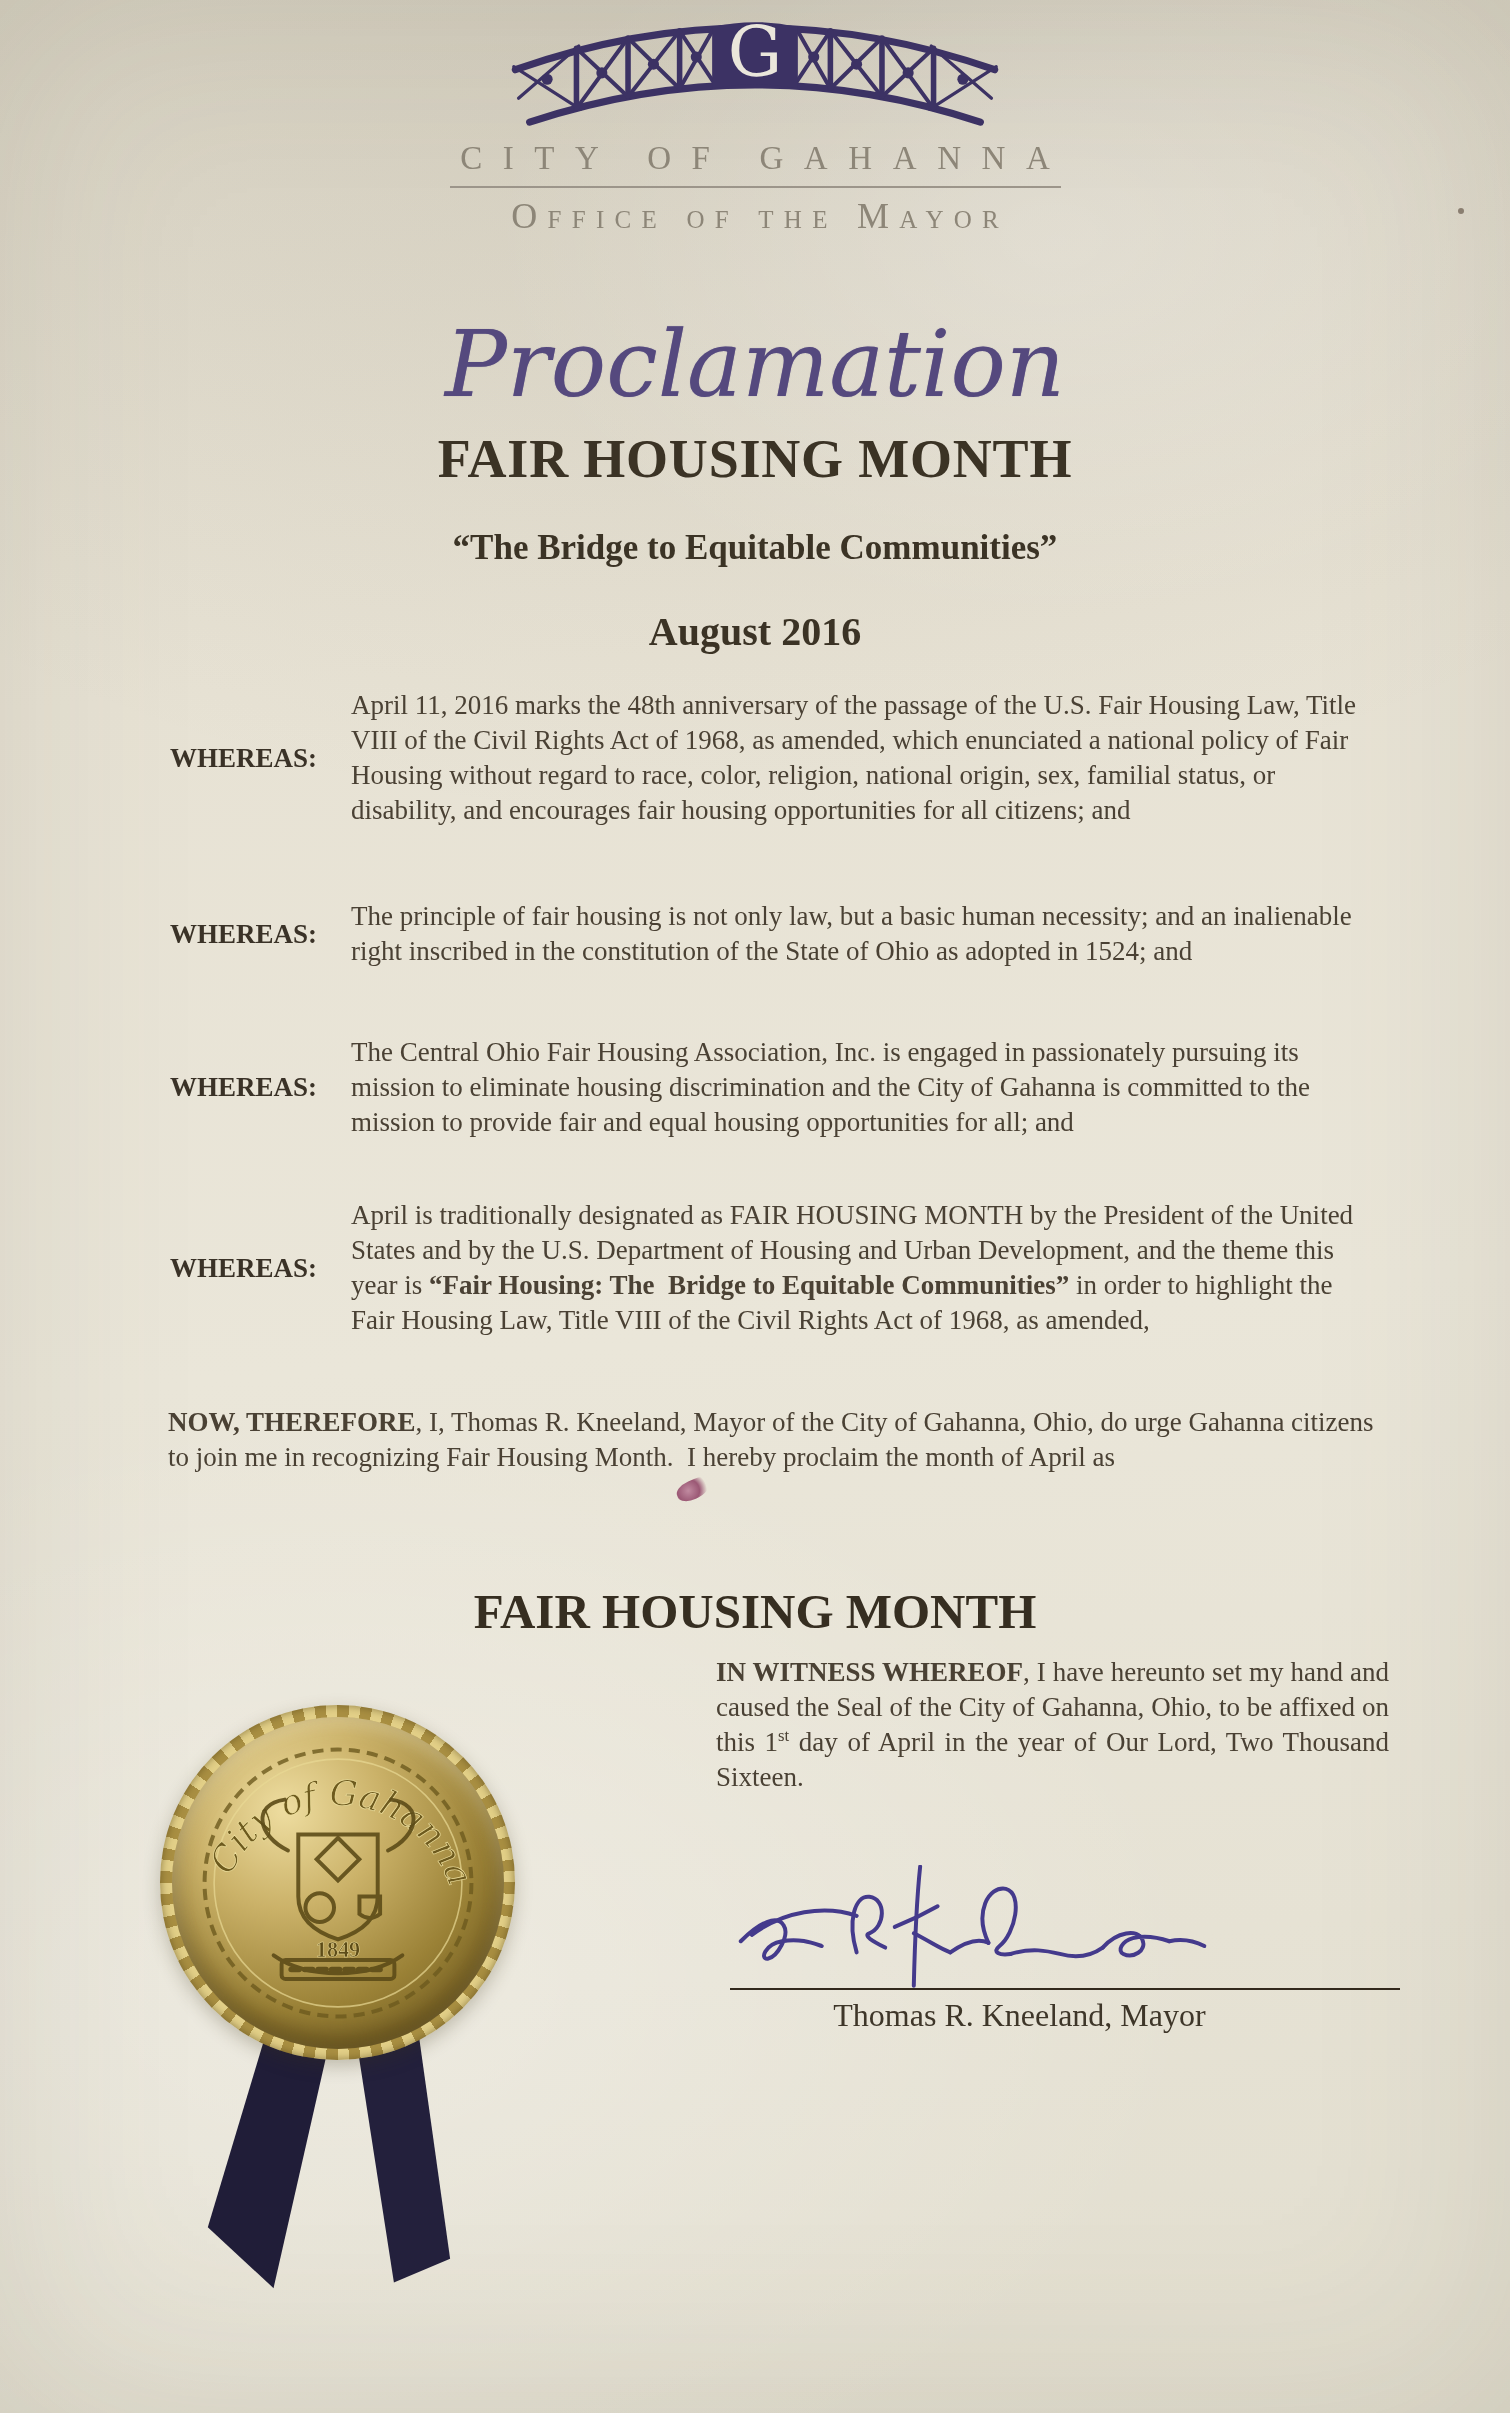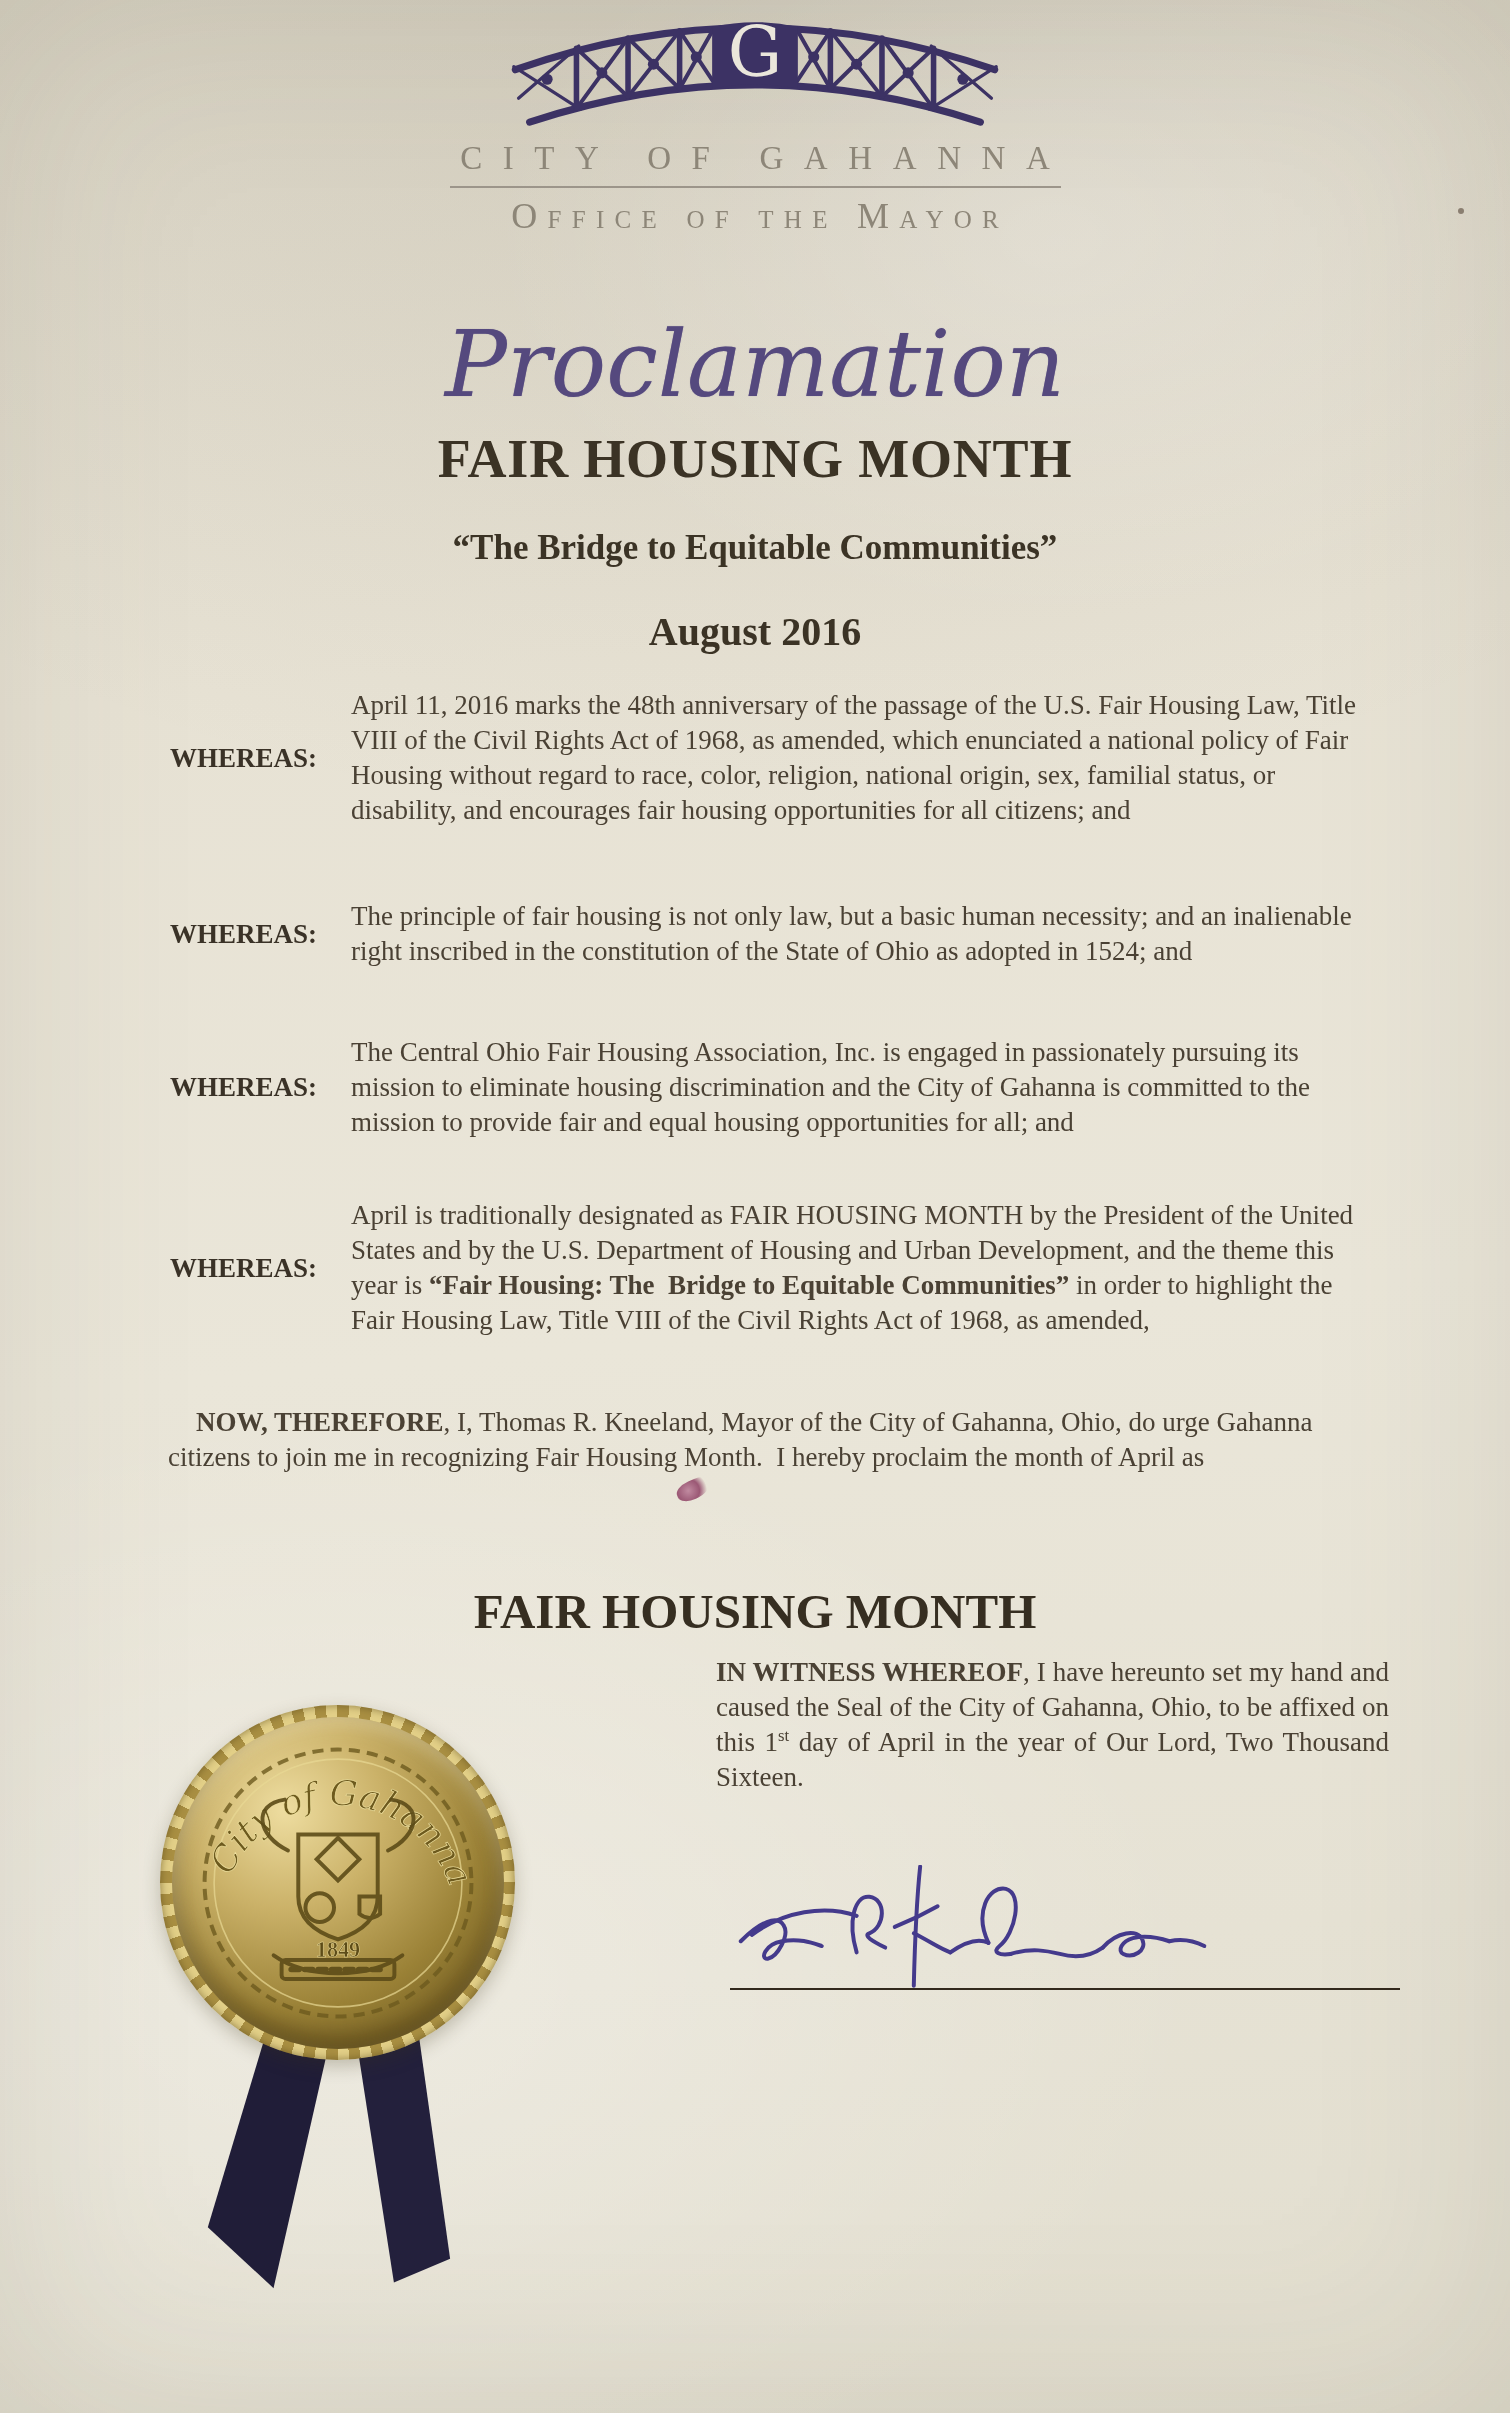--- a/index.html
+++ b/index.html
@@ -126,21 +126,21 @@
   </div>
   <div class="abs wblock para" style="top:1035px">
     <div class="wlabel">WHEREAS:</div>
     <div class="wtext"><span>The Central Ohio Fair Housing Association, Inc. is engaged in passionately pursuing its mission to eliminate housing discrimination and the City of Gahanna is committed to the mission to provide fair and equal housing opportunities for all; and</span></div>
   </div>
   <div class="abs wblock para" style="top:1198px">
     <div class="wlabel">WHEREAS:</div>
     <div class="wtext"><span>April is traditionally designated as FAIR HOUSING MONTH by the President of the United States and by the U.S. Department of Housing and Urban Development, and the theme this year is </span><span style="font-weight: bold;">“Fair Housing: The&nbsp; Bridge to Equitable Communities”</span><span> in order to highlight the Fair Housing Law, Title VIII of the Civil Rights Act of 1968, as amended,</span></div>
   </div>
 
-  <div class="abs now-para para" style="top:1405px"><span style="font-weight: bold; margin-left: 28px;">NOW, THEREFORE</span><span>, I, Thomas R. Kneeland, Mayor of the City of Gahanna, Ohio, do urge Gahanna citizens to join me in recognizing Fair Housing Month.&nbsp; I hereby proclaim the month of April as</span></div>
+  <div class="abs now-para para" style="top:1405px"><span style="font-weight: bold;">NOW, THEREFORE</span><span>, I, Thomas R. Kneeland, Mayor of the City of Gahanna, Ohio, do urge Gahanna citizens to join me in recognizing Fair Housing Month.&nbsp; I hereby proclaim the month of April as</span></div>
 
   <div class="abs centered big-heading2">FAIR HOUSING MONTH</div>
 
   <div class="abs witness para"><span style="font-weight: bold;">IN WITNESS WHEREOF</span><span>, I have hereunto set my hand and caused the Seal of the City of Gahanna, Ohio, to be affixed on this 1</span><sup>st</sup><span> day of April in the year of Our Lord, Two Thousand Sixteen.</span></div>
 
   <svg class="abs ribbon-svg" width="286" height="293" viewBox="0 0 360 370">
     <polygon points="108,20 190,20 115,350 32,273" fill="#201d38"></polygon>
     <polygon points="217,20 297,20 338,313 267,343" fill="#23203c"></polygon>
   </svg>
 
@@ -183,18 +183,19 @@
       <path d="M200,78 C220,70 240,60 254,52"></path>
       <path d="M224,86 C244,96 258,106 270,110"></path>
       <path d="M270,110 C290,96 306,92 318,98"></path>
       <path d="M318,98 C300,60 318,26 340,30 C362,36 352,86 332,102 C322,110 332,114 346,112"></path>
       <path d="M346,112 C372,104 392,108 408,112 C430,118 448,114 462,104"></path>
       <path d="M462,104 C480,84 506,80 512,94 C518,108 500,118 488,112 C480,108 486,96 500,92 C518,88 534,92 546,96"></path>
       <path d="M546,96 C564,92 578,96 590,102"></path>
     </g>
   </svg>
   <div class="abs sig-line"></div>
+  <div class="abs sig-name">Thomas R. Kneeland, Mayor</div>
 
   <div class="abs smudge"></div>
   <div class="abs speck"></div>
 
 </div>
 
 
 </body></html>

